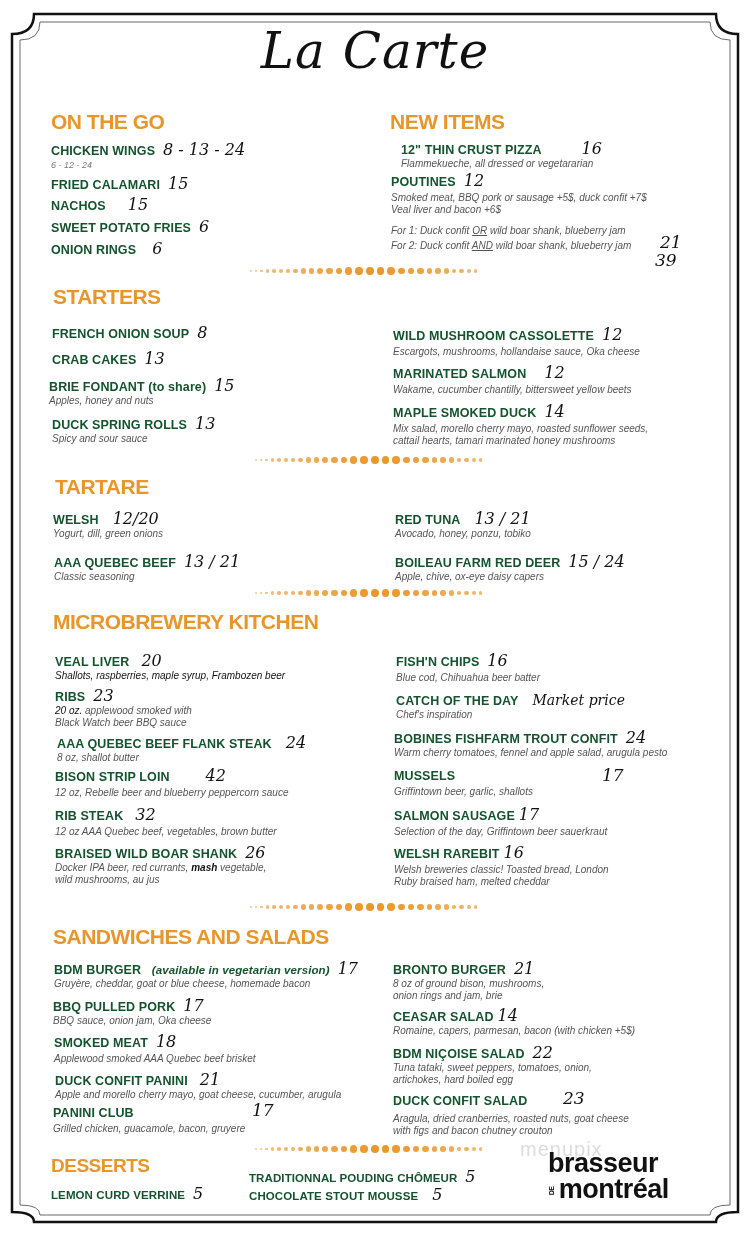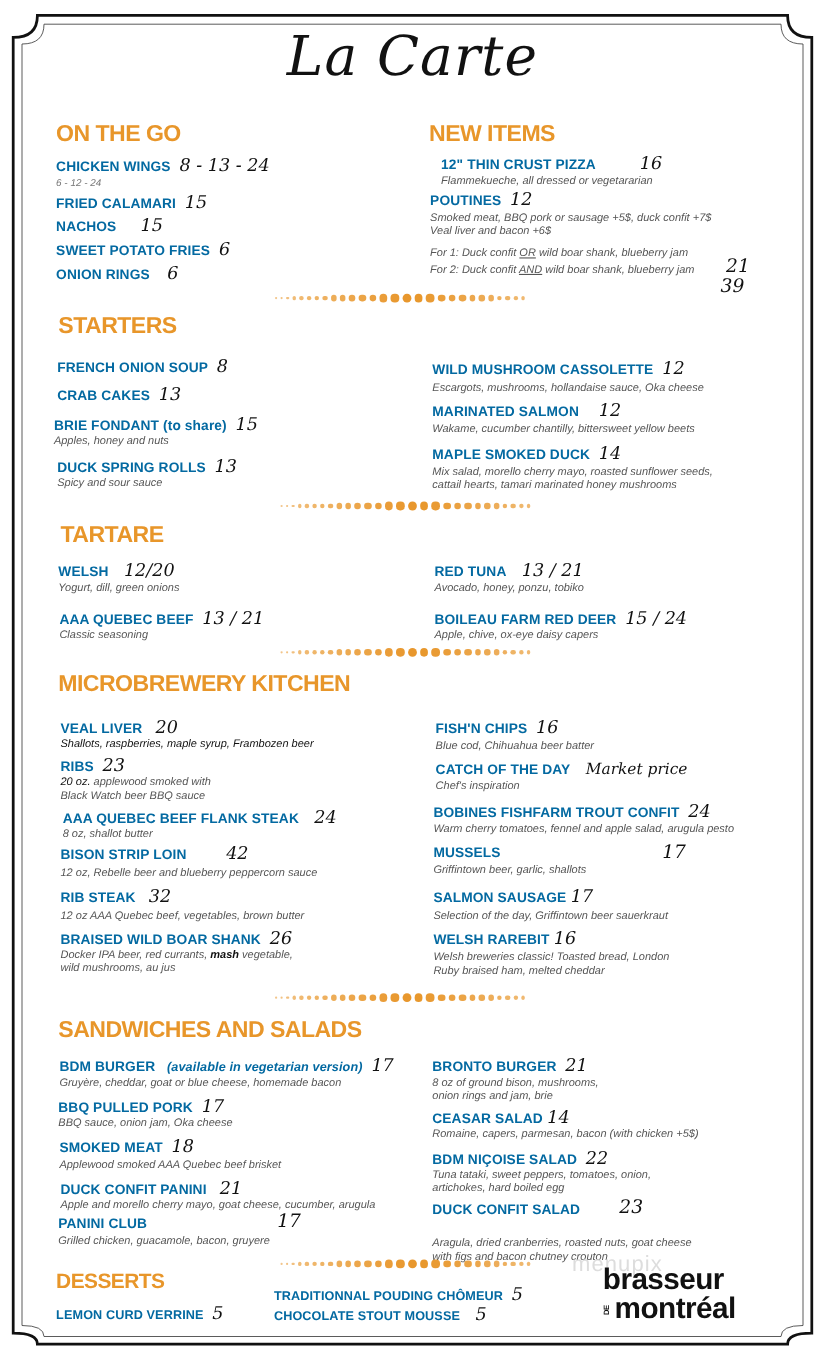--- a/index.html
+++ b/index.html
@@ -5,21 +5,21 @@
   html, body { margin:0; padding:0; background:#fff; }
   body { width:750px; height:1235px; position:relative; overflow:hidden;
          font-family:"Liberation Sans", sans-serif; color:#111; }
   .frame { position:absolute; left:0; top:0; width:750px; height:1235px; }
   .title { position:absolute; left:0; width:750px; top:22px; text-align:center;
            font-family:"DejaVu Serif", serif; font-style:italic; font-size:50px;
            color:#111; letter-spacing:1px; }
   .sec { position:absolute; color:#e8962a; font-weight:bold; font-size:21px;
          letter-spacing:-0.5px; font-family:"Liberation Sans", sans-serif; }
   .item { position:absolute; }
-  .name { font-weight:bold; font-size:12.5px; color:#0369a1; letter-spacing:0.1px; white-space:nowrap; }
+  .name { font-weight:bold; font-size:12.5px; color:#14532d; letter-spacing:0.1px; white-space:nowrap; }
   .name .pi { font-style:italic; font-size:11.5px; }
   .price { font-family:"DejaVu Serif", serif; font-style:italic; font-size:16px;
            color:#111; margin-left:8px; font-weight:normal; }
   .desc { font-style:italic; font-size:10px; color:#555; line-height:12px; white-space:nowrap; }
   .desc b { color:#111; }
   .desc u { text-decoration:underline; }
   .abs-price { position:absolute; font-family:"DejaVu Serif", serif; font-style:italic; font-size:17px; color:#111; }
   .dots { position:absolute; height:10px; display:flex; align-items:center; gap:3px; }
   .dots span { display:inline-block; border-radius:50%; background:#e8962a; }
   .logo { position:absolute; left:548px; top:1150px; line-height:26px; }
@@ -332,21 +332,21 @@
   <span class="name">CEASAR SALAD</span><span class="price" style="margin-left:4px">14</span>
   <div class="desc">Romaine, capers, parmesan, bacon  (with chicken +5$)</div>
 </div>
 <div class="item" style="left:393px;top:1043px">
   <span class="name">BDM NIÇOISE SALAD</span><span class="price">22</span>
   <div class="desc">Tuna tataki, sweet peppers, tomatoes, onion,</div>
   <div class="desc">artichokes, hard boiled egg</div>
 </div>
 <div class="item" style="left:393px;top:1091px">
   <span class="name">DUCK CONFIT SALAD</span>
-  <div class="desc" style="margin-top:16px">Aragula, dried cranberries, roasted nuts, goat cheese</div>
+  <div class="desc" style="margin-top:4px">Aragula, dried cranberries, roasted nuts, goat cheese</div>
   <div class="desc">with figs and bacon chutney crouton</div>
 </div>
 <div class="abs-price" style="left:563px;top:1088px">23</div>
 
 <div class="dots" style="left:255px;top:1144px">
     <span style="width: 2px; height: 2px; opacity: 0.55;"></span>
     <span style="width: 2.38961px; height: 2.38961px; opacity: 0.579221;"></span>
     <span style="width: 2.77922px; height: 2.77922px; opacity: 0.608442;"></span>
     <span style="width: 3.16883px; height: 3.16883px; opacity: 0.637662;"></span>
     <span style="width: 3.55844px; height: 3.55844px; opacity: 0.666883;"></span>

